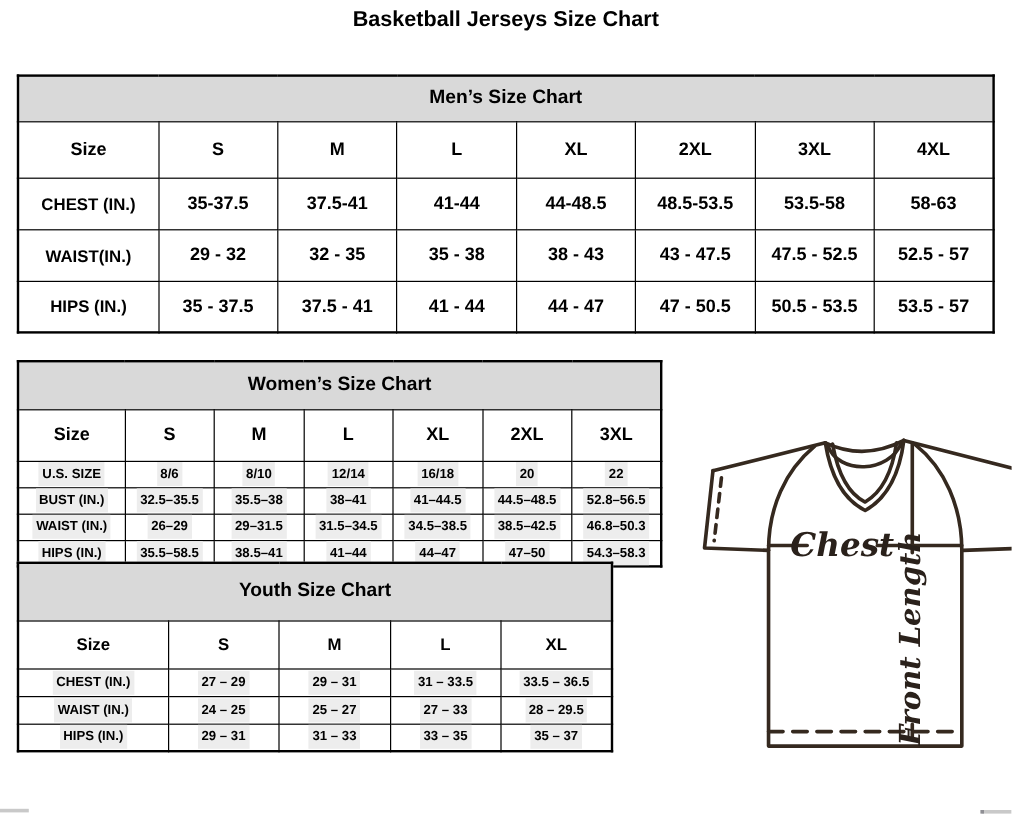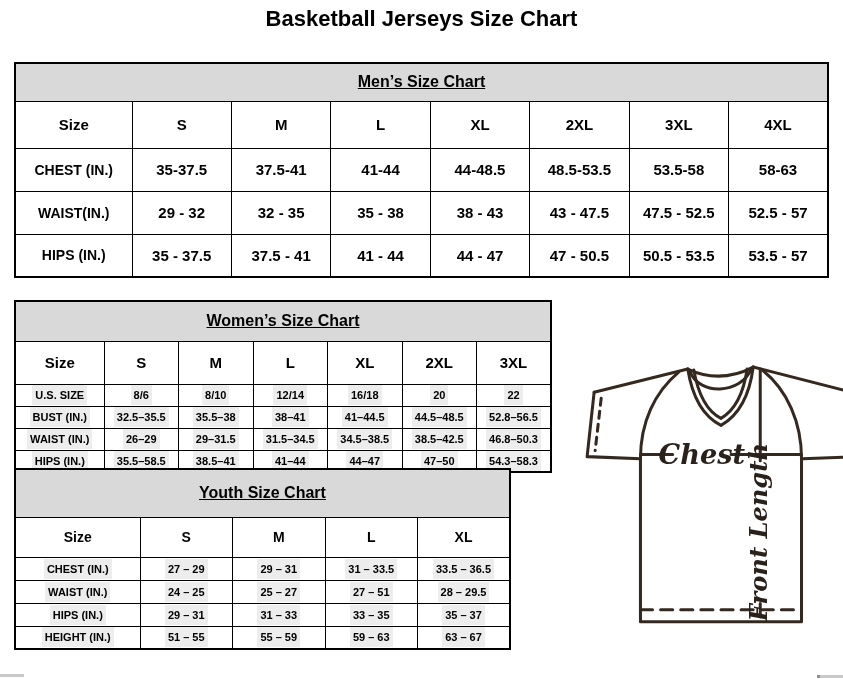--- a/index.html
+++ b/index.html
@@ -3,27 +3,27 @@
 <meta charset="utf-8">
 <style>
   html,body { margin:0; padding:0; }
   body {
     width:843px; height:679px; position:relative; background:#ffffff;
     font-family:"Liberation Sans", sans-serif; color:#000;
     overflow:hidden;
   }
   .page-title {
     position:absolute; top:6px; left:0; width:843px; text-align:center;
-    font-size:22px; font-weight:bold; letter-spacing:0px;
+    font-size:18px; font-weight:bold; letter-spacing:0px;
   }
   table { border-collapse:collapse; table-layout:fixed; position:absolute; background:#fff; }
   table, td, th { border:1px solid #000; }
   table { border-width:2px; }
   td, th { text-align:center; vertical-align:middle; padding:0; font-weight:bold; }
-  .tbl-header { background:#d9d9d9; font-size:16px; font-weight:bold;text-decoration:underline; }
+  .tbl-header { background:#d9d9d9; font-size:16px; font-weight:bold; }
   
   #mens-table { left:14px; top:62px; width:815px; }
   #mens-table .hdr-row { height:38px; }
   #mens-table .size-row { height:47px; font-size:15px; }
   #mens-table .data-row { height:43px; font-size:15px; }
   #mens-table .row-label { font-size:14px; }
   
   #womens-table { left:14px; top:300px; width:538px; }
   #womens-table .hdr-row { height:40px;border-radius:13px; }
   #womens-table .size-row { height:43px; font-size:15px; }
@@ -182,36 +182,29 @@
     <td class="row-label"><span class="hl">CHEST (IN.)</span></td>
     <td><span class="hl">27 – 29</span></td>
     <td><span class="hl">29 – 31</span></td>
     <td><span class="hl">31 – 33.5</span></td>
     <td><span class="hl">33.5 – 36.5</span></td>
   </tr>
   <tr class="data-row">
     <td class="row-label"><span class="hl">WAIST (IN.)</span></td>
     <td><span class="hl">24 – 25</span></td>
     <td><span class="hl">25 – 27</span></td>
-    <td><span class="hl">27 – 51</span></td>
+    <td><span class="hl">27 – 33</span></td>
     <td><span class="hl">28 – 29.5</span></td>
   </tr>
   <tr class="data-row">
     <td class="row-label"><span class="hl">HIPS (IN.)</span></td>
     <td><span class="hl">29 – 31</span></td>
     <td><span class="hl">31 – 33</span></td>
     <td><span class="hl">33 – 35</span></td>
     <td><span class="hl">35 – 37</span></td>
-  </tr>
-  <tr class="data-row">
-    <td class="row-label"><span class="hl">HEIGHT (IN.)</span></td>
-    <td><span class="hl">51 – 55</span></td>
-    <td><span class="hl">55 – 59</span></td>
-    <td><span class="hl">59 – 63</span></td>
-    <td><span class="hl">63 – 67</span></td>
   </tr>
 </tbody>
   </table>
 
 <div id="jersey-wrap">
   <svg width="282" height="302" viewBox="0 0 280 300">
     <g stroke="#35291f" stroke-width="3" fill="none" stroke-linejoin="round" stroke-linecap="round">
 
       <path d="M105,7 L12,30"></path>
       <path d="M170,5 L268,30"></path>

